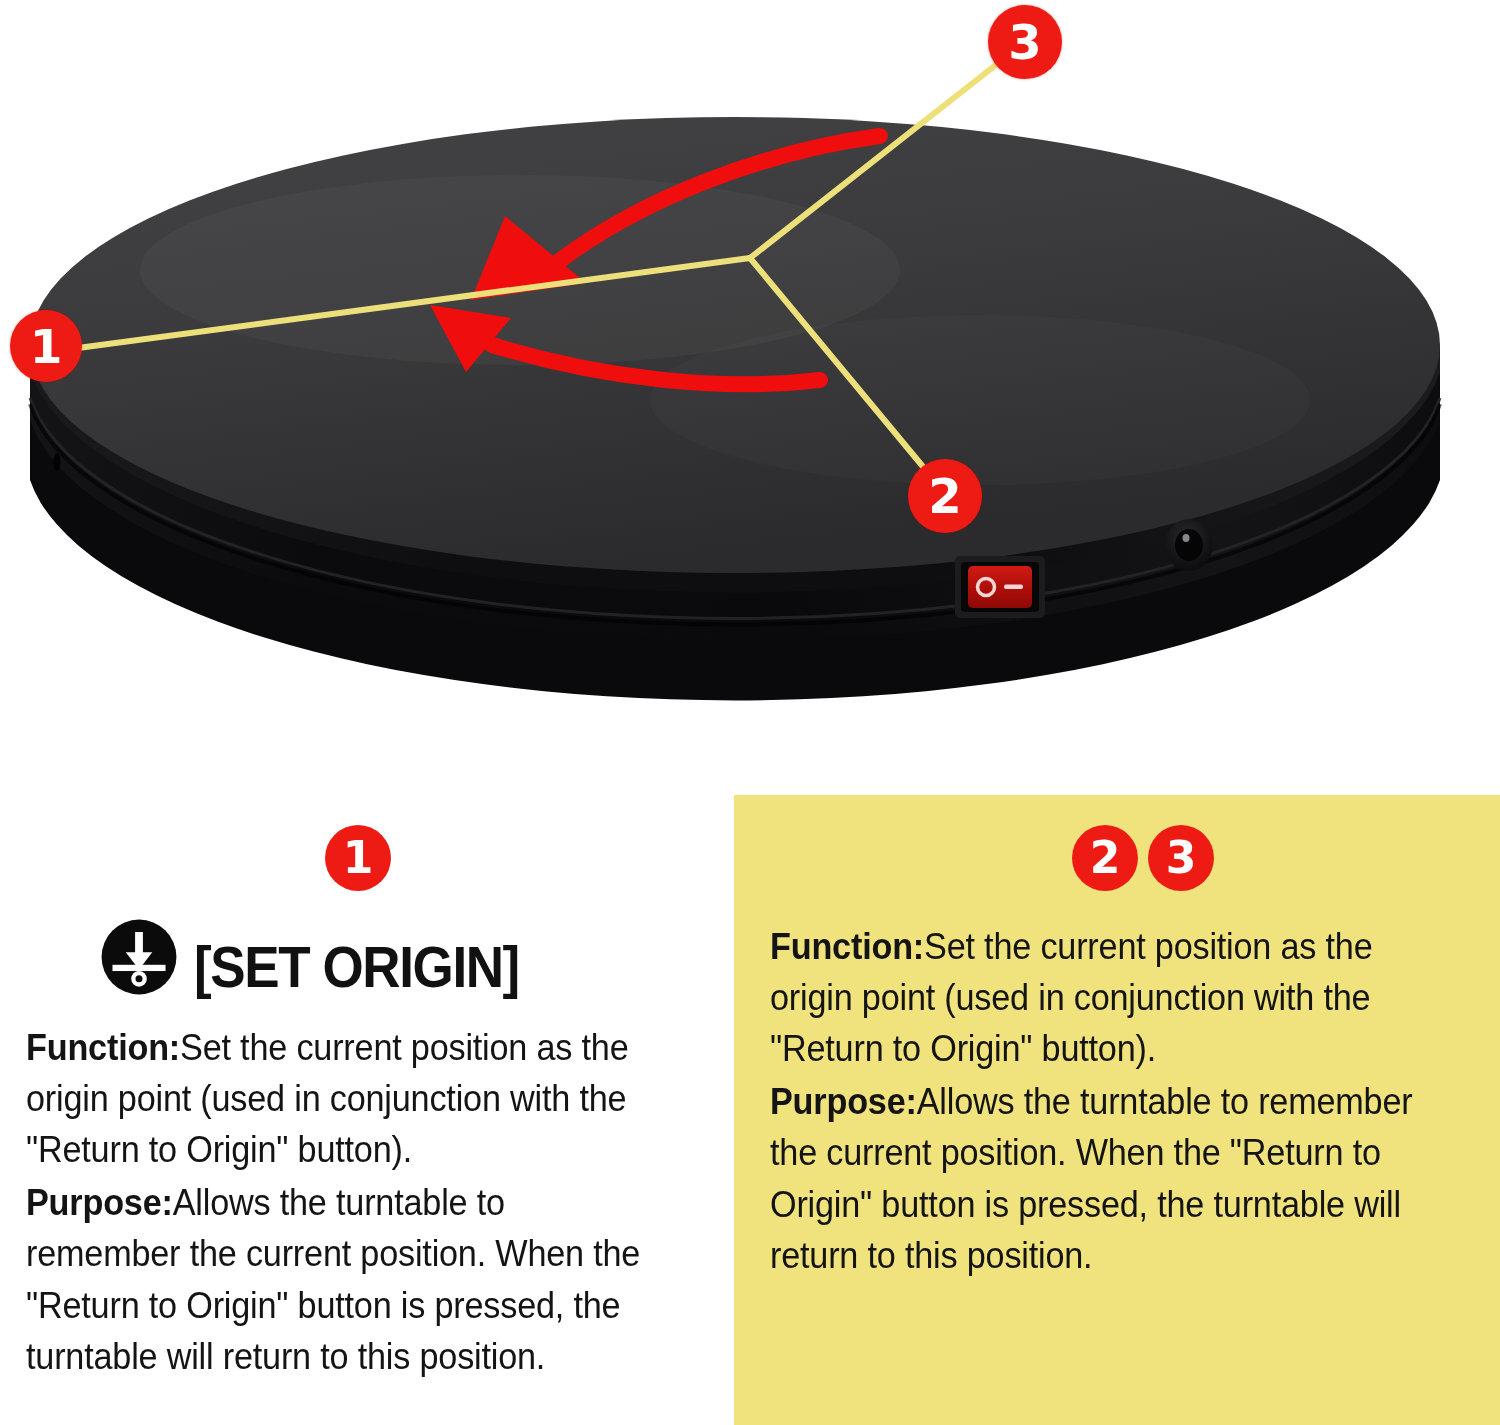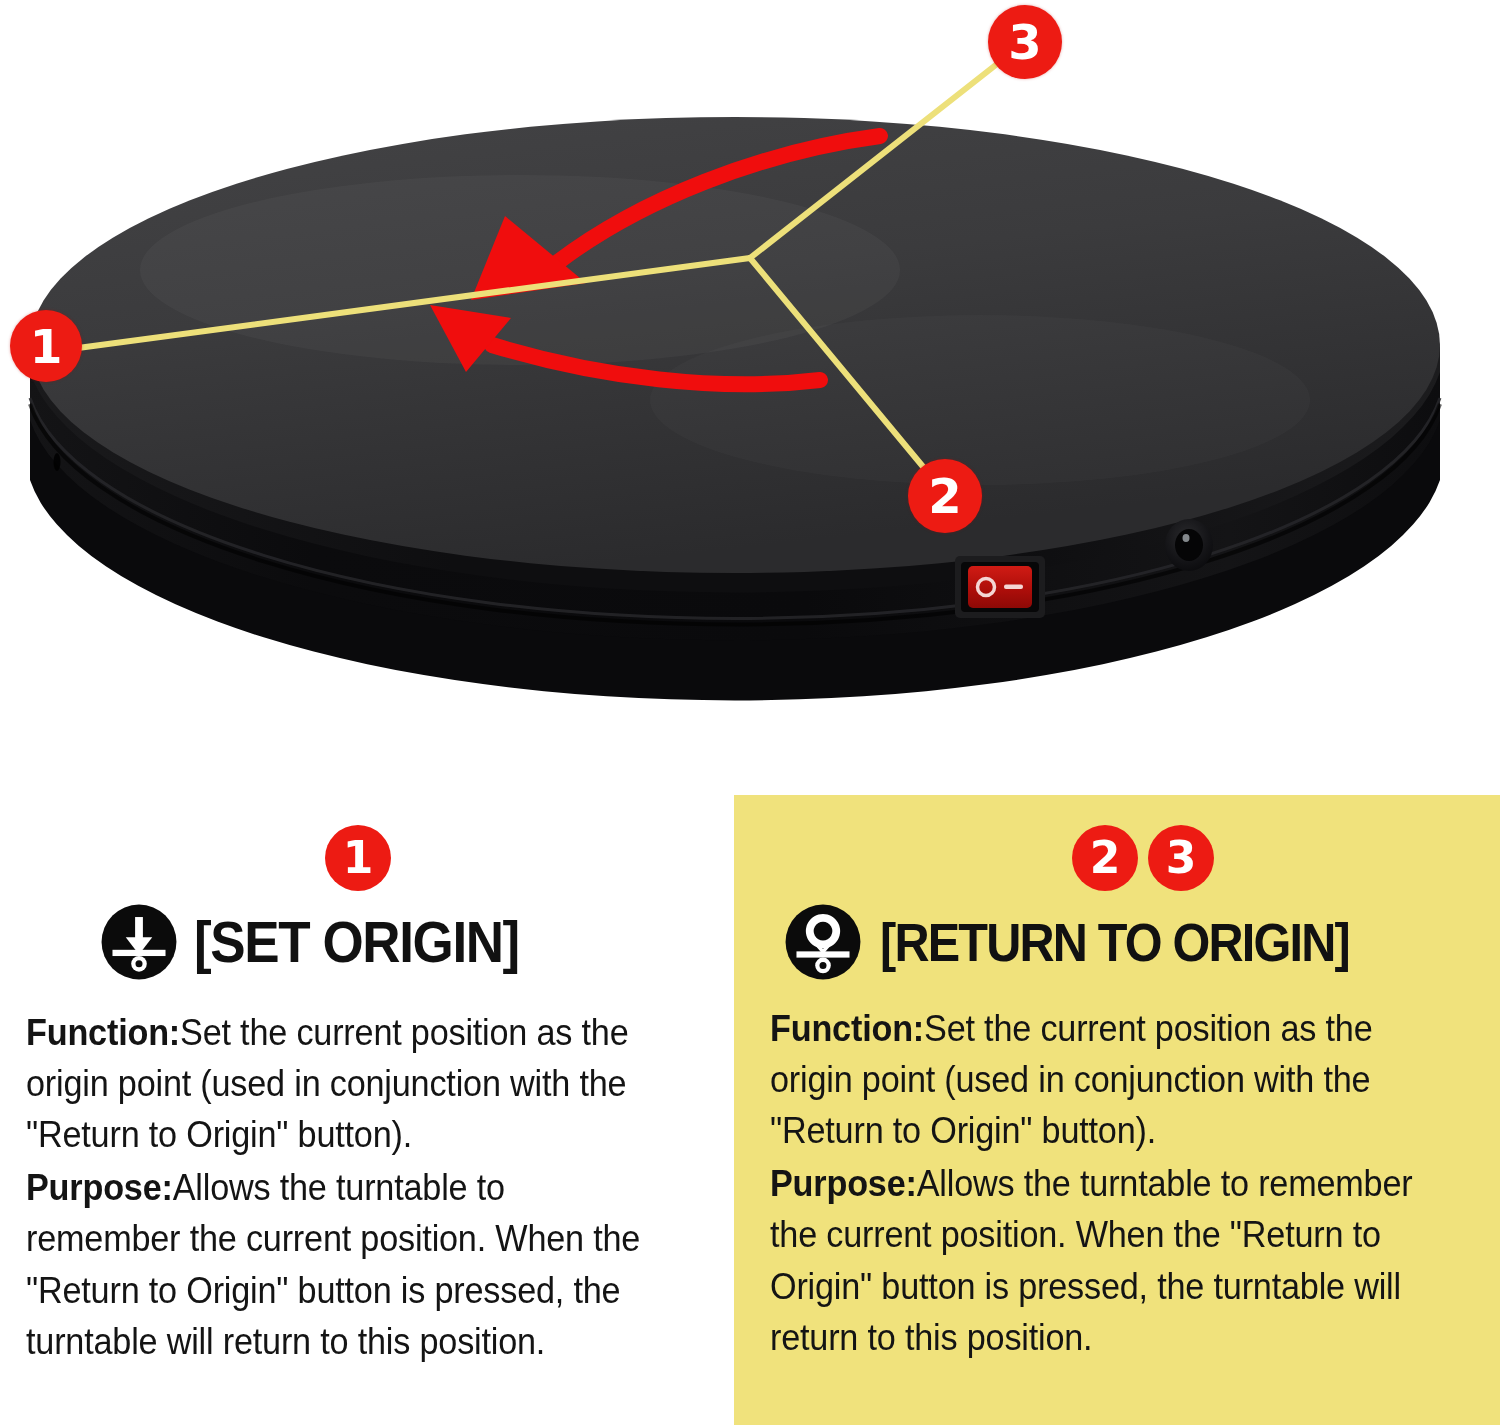--- a/index.html
+++ b/index.html
@@ -59,22 +59,22 @@
     width:66px;height:66px;border-radius:50%;
     background:#ED1B13;color:#fff;
     display:flex;align-items:center;justify-content:center;
     font-weight:bold;font-size:44px;line-height:1;
     font-family:"DejaVu Sans", sans-serif;
     user-select:none;
   }
   #panel-right .badge-row{justify-content:center;padding-left:40px;}
 
   .title-row{
-    display:flex;align-items:center;
-    gap:16px;margin-top:4px;
+    display:flex;align-items:flex-end;
+    gap:16px;margin-top:19px;
   }
   #panel-left .title-row{padding-left:74px;}
   #panel-right .title-row{padding-left:14px;gap:18px;}
 
   .title-icon{flex:0 0 auto;display:block;}
 
   .panel-title{
     font-family:"Liberation Sans", sans-serif;
     font-weight:bold;
     font-size:57px;
@@ -238,37 +238,19 @@
     </div>
   </div>
 
   <div class="panel" id="panel-right">
 
     <div class="badge-row">
       <div class="badge-inline">2</div>
       <div class="badge-inline">3</div>
     </div>
 
-    <div class="title-row">
-      <svg class="title-icon" width="78" height="78" viewBox="0 0 100 100">
-        <circle cx="50" cy="50" r="48" fill="#0b0b0b"></circle>
-
-        <path d="M 50 14
-                 a 22 22 0 1 1 -0.01 0
-                 M 50 24
-                 a 12 12 0 1 0 0.01 0 Z" fill="#ffffff" fill-rule="evenodd"></path>
-
-        <polygon points="38,52 50,66 62,52 56,52 50,59 44,52" fill="#ffffff"></polygon>
-
-        <rect x="16" y="62" width="68" height="8" fill="#ffffff"></rect>
-
-        <circle cx="50" cy="80" r="10" fill="#ffffff"></circle>
-        <circle cx="50" cy="80" r="4.5" fill="#0b0b0b"></circle>
-      </svg>
-      <div class="panel-title">[RETURN TO ORIGIN]</div>
-    </div>
 
     <div class="body-text">
       <p><b>Function:</b><span>Set the current position as the origin point (used in conjunction with the "Return to Origin" button).</span></p>
       <p><b>Purpose:</b><span>Allows the turntable to remember the current position. When the "Return to Origin" button is pressed, the turntable will return to this position.</span></p>
     </div>
   </div>
 </div>
 
 </body></html>

